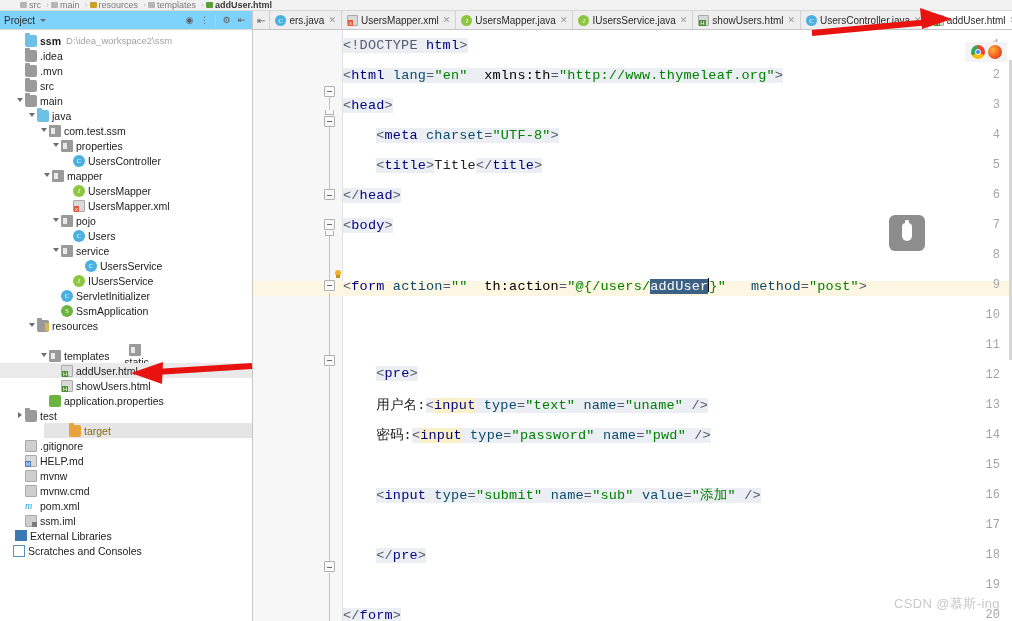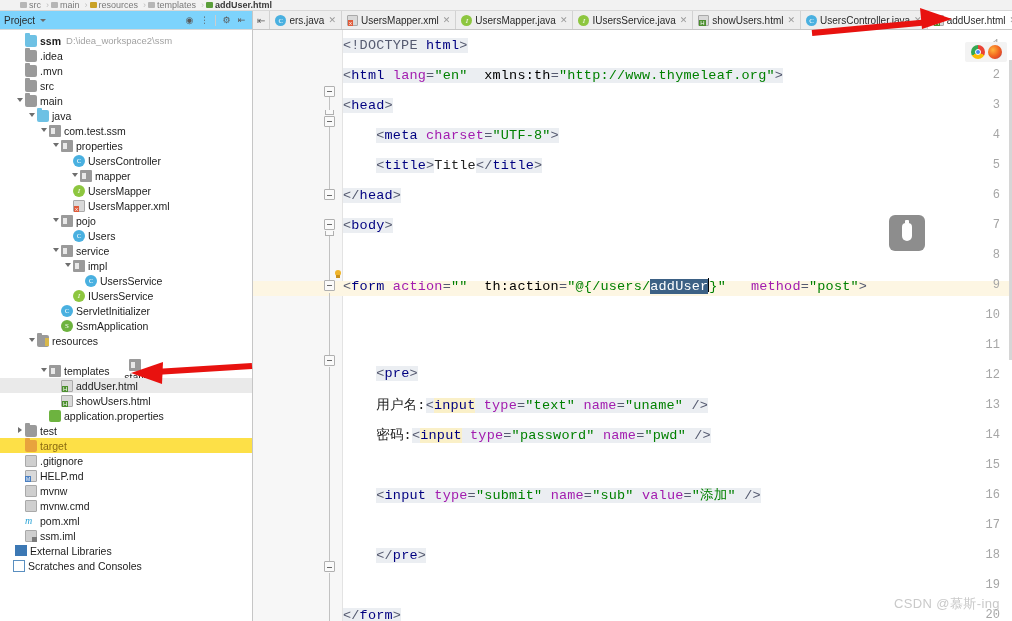--- a/index.html
+++ b/index.html
@@ -48,21 +48,21 @@
     font-size: 9px; color: #5a5a5a;
   }
   .ph-divider { width: 1px; height: 11px; background: #cdcdcd; margin: 0 3px; }
 
   .tree { padding: 3px 0 0 0; font-size: 10.5px; color: #1f1f1f; }
   .tree-row {
     height: 15px; display: flex; align-items: center; white-space: nowrap;
     padding-left: 2px; position: relative;
   }
   .tree-row.sel-target { background: #eaeaea; }
-  .tree-row.sel-yellow { background: #fde047; }
+  .tree-row.sel-yellow { background: #e5e5e5; margin-left: 44px; }
   .twisty {
     width: 11px; height: 11px; flex: 0 0 11px; position: relative;
   }
   .twisty.open::before, .twisty.closed::before {
     content: ""; position: absolute; left: 3px; top: 3px;
     border-left: 3.5px solid transparent; border-right: 3.5px solid transparent;
     border-top: 4px solid #6e6e6e;
   }
   .twisty.closed::before {
     left: 4px; top: 2px;
@@ -143,21 +143,21 @@
     font-family: "Liberation Mono", monospace; font-size: 12px; color: #a6a6a6;
   }
   .codeline {
     position: absolute; left: 0; white-space: pre;
     font-family: "Liberation Mono", monospace; font-size: 13.5px; line-height: 15px;
     letter-spacing: 0.2px;
   }
   .tg { color: #000080; font-weight: normal; }
   .br { color: #555a70; }
   .at { color: #000000; }
-  .atn { color: #a21caf; text-align: center; }
+  .atn { color: #0c4a6e; text-align: center; }
   .av { color: #008000; }
   .txt { color: #222222; }
   .hl-tag { background: #ebeef2; }
   .hl-attr { background: #faf0c8; }
   .sel { background: #3d6185; color: #ffffff; }
   .line-hl {
     position: absolute; left: 0; height: 15px; background: #fdf6e3;
   }
   .gutter-hl { position:absolute; left:0; width:90px; height:15px; background:#fdf6e3; }
 
@@ -294,21 +294,21 @@
         <div class="tree-row" style="padding-left: 50px;">
           <span class="twisty open"></span>
           <span class="ticon ic-pkg"></span>
           <span class="tree-label">properties</span>
         </div>
         <div class="tree-row" style="padding-left: 62px;">
           <span class="twisty"></span>
           <span class="ticon ic-class">C</span>
           <span class="tree-label">UsersController</span>
         </div>
-        <div class="tree-row" style="padding-left: 69px;">
+        <div class="tree-row" style="padding-left: 41px;">
           <span class="twisty open"></span>
           <span class="ticon ic-pkg"></span>
           <span class="tree-label">mapper</span>
         </div>
         <div class="tree-row" style="padding-left: 62px;">
           <span class="twisty"></span>
           <span class="ticon ic-iface">I</span>
           <span class="tree-label">UsersMapper</span>
         </div>
         <div class="tree-row" style="padding-left: 62px;">
@@ -323,25 +323,20 @@
         </div>
         <div class="tree-row" style="padding-left: 62px;">
           <span class="twisty"></span>
           <span class="ticon ic-class">C</span>
           <span class="tree-label">Users</span>
         </div>
         <div class="tree-row" style="padding-left: 50px;">
           <span class="twisty open"></span>
           <span class="ticon ic-pkg"></span>
           <span class="tree-label">service</span>
-        </div>
-        <div class="tree-row" style="padding-left: 62px;">
-          <span class="twisty open"></span>
-          <span class="ticon ic-pkg"></span>
-          <span class="tree-label">impl</span>
         </div>
         <div class="tree-row" style="padding-left: 74px;">
           <span class="twisty"></span>
           <span class="ticon ic-class">C</span>
           <span class="tree-label">UsersService</span>
         </div>
         <div class="tree-row" style="padding-left: 62px;">
           <span class="twisty"></span>
           <span class="ticon ic-iface">I</span>
           <span class="tree-label">IUsersService</span>

